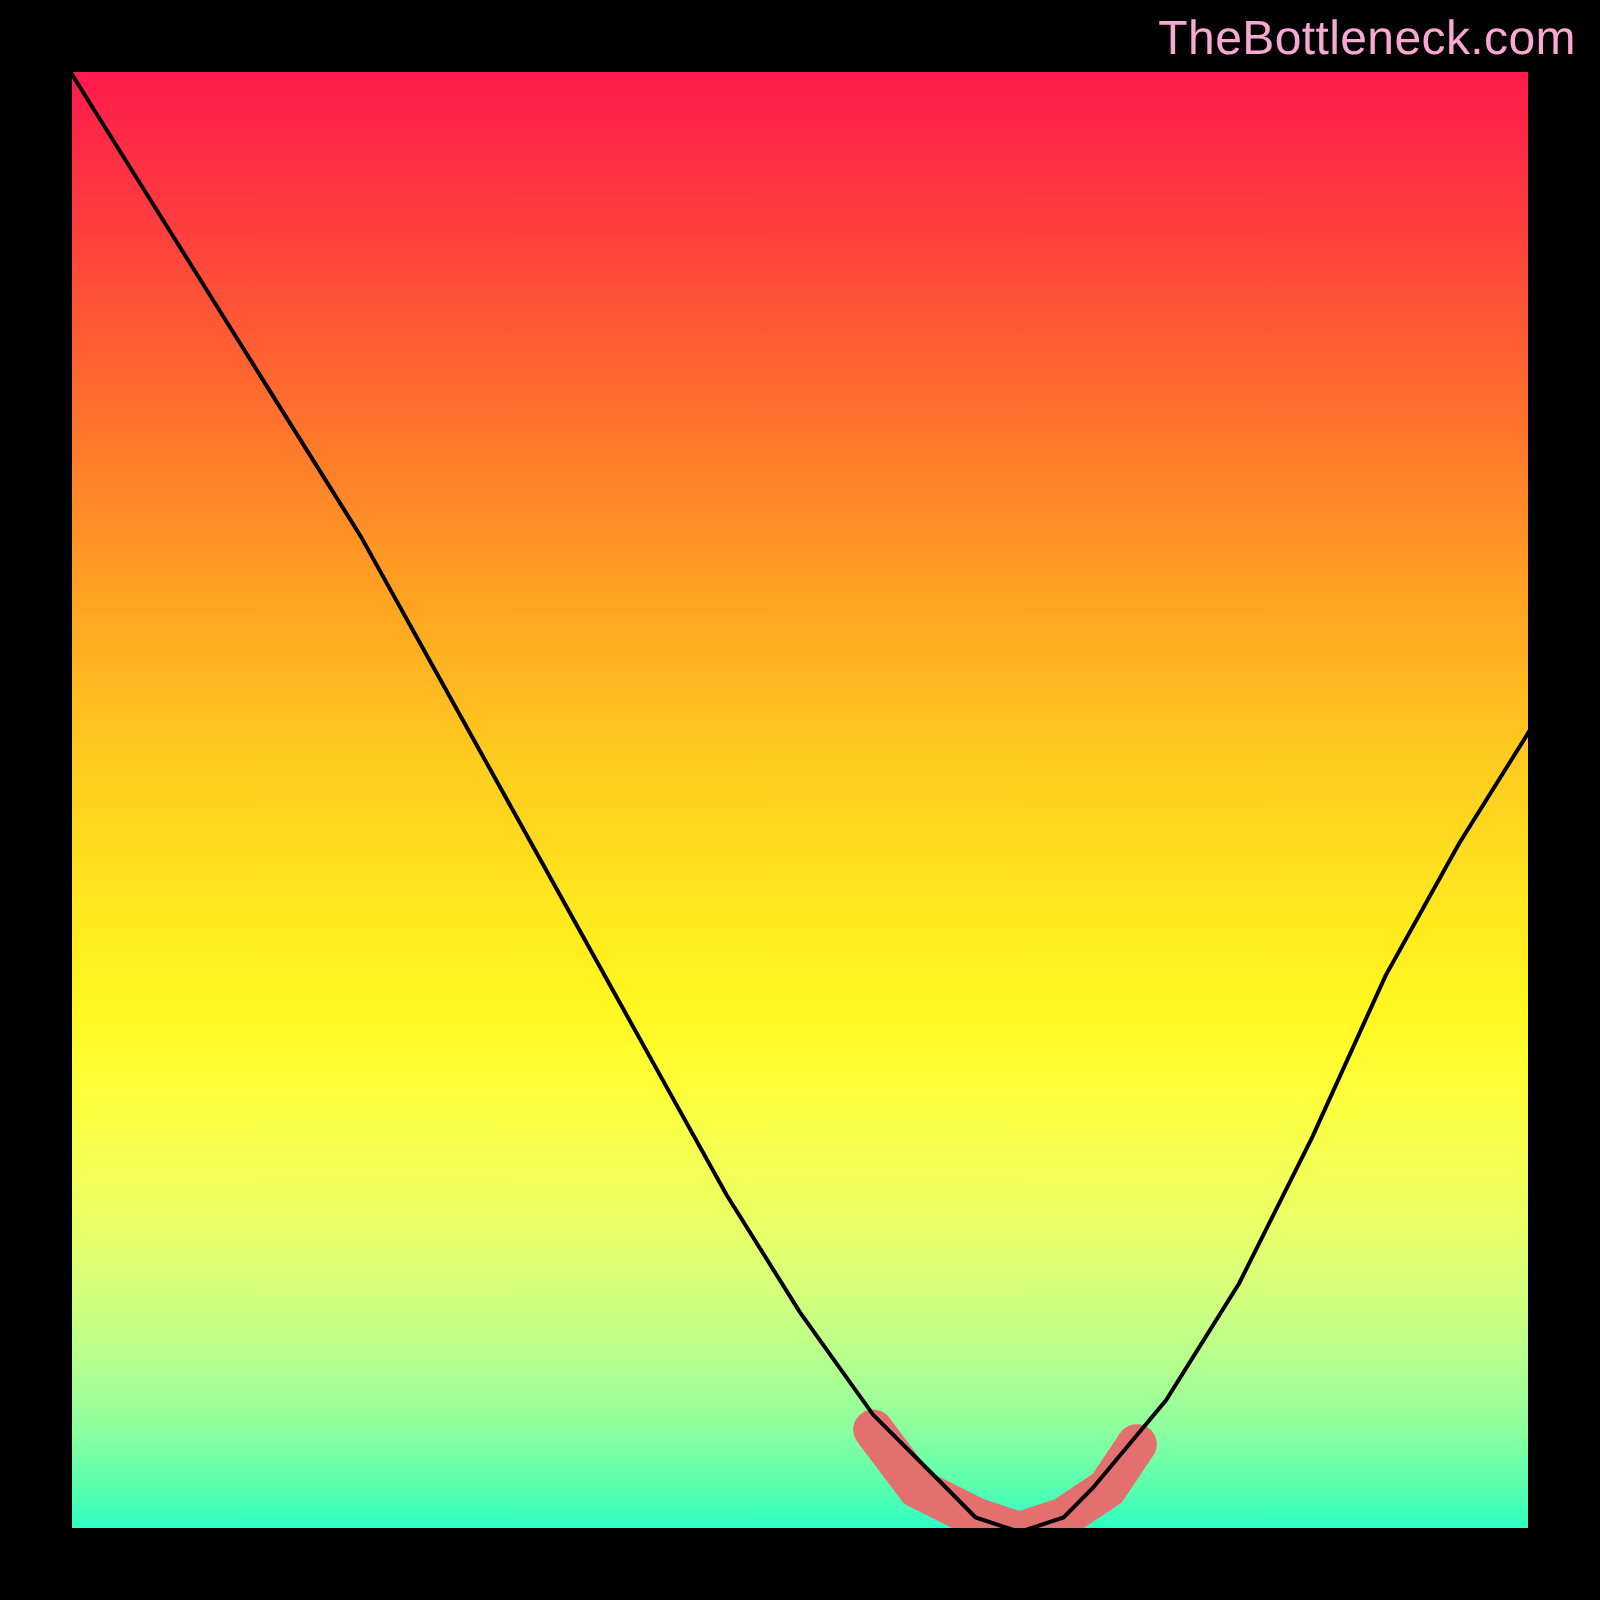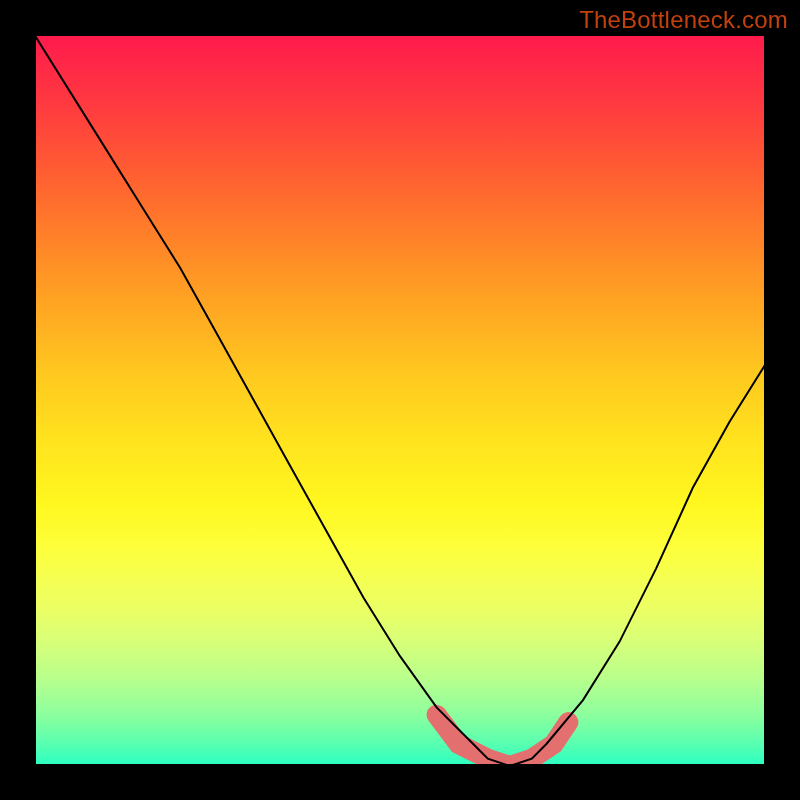--- a/index.html
+++ b/index.html
@@ -14,21 +14,21 @@
   .frame {
     position: relative;
     width: 800px;
     height: 800px;
     background: #000;
   }
   .watermark {
     position: absolute;
     top: 6px;
     right: 12px;
-    color: #c2410c;
+    color: #f9a8d4;
     font-size: 24px;
     font-weight: 400;
     letter-spacing: 0.2px;
     z-index: 5;
   }
   .plot-area {
     position: absolute;
     left: 34px;
     top: 34px;
     width: 732px;

